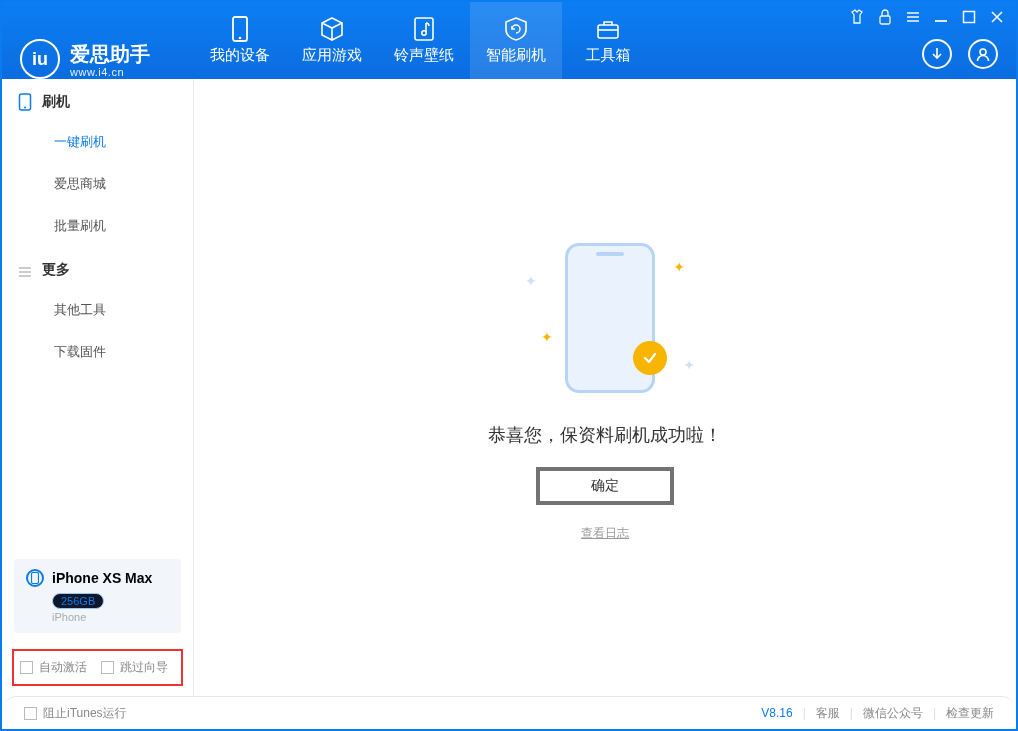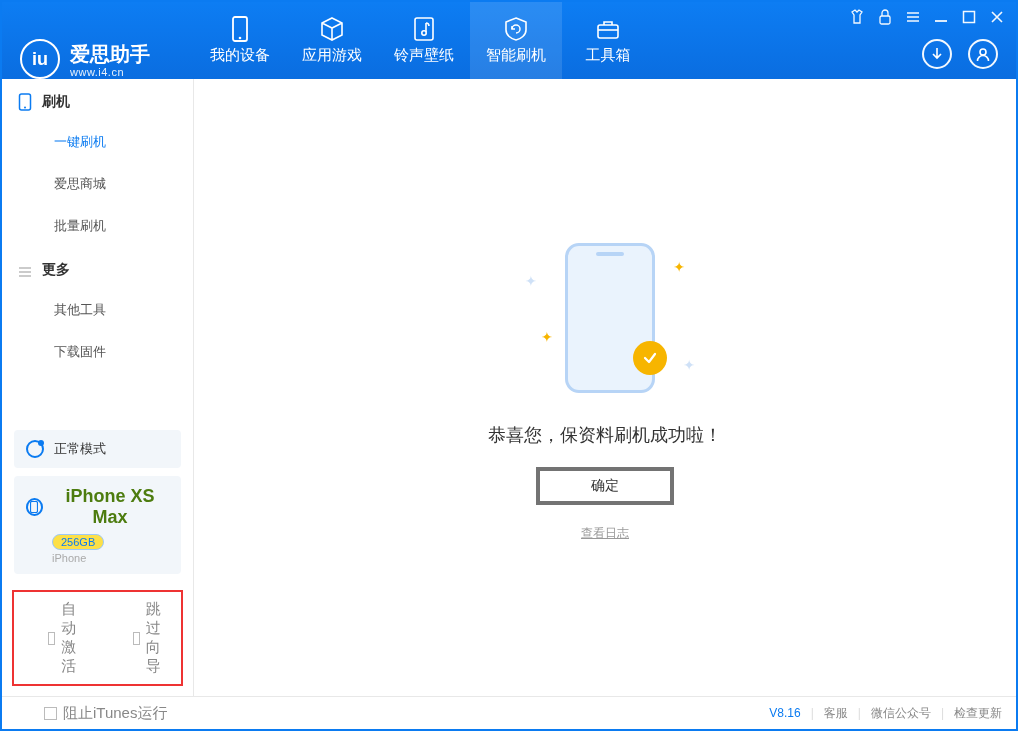--- a/index.html
+++ b/index.html
@@ -28,37 +28,37 @@
 .body-row { display: flex; height: calc(100% - 77px - 33px); }
 .sidebar { width: 192px; border-right: 1px solid #e8e8e8; display: flex; flex-direction: column; background: #fff; }
 .side-section-header { display: flex; align-items: flex-end; gap: 10px; padding: 14px 16px 10px 16px; color: #333; font-size: 14px; font-weight: 600; }
 .side-item { padding: 12px 16px 12px 52px; font-size: 13px; color: #555; cursor: pointer; }
 .side-item.active { color: #0b7bf1; }
 .side-spacer { flex: 1; }
 .mode-box { margin: 8px 12px; background: #f2f6fa; border-radius: 4px; padding: 10px 12px; display: flex; align-items: center; gap: 10px; font-size: 13px; color: #333; }
 .mode-box .ic { width:18px; height:18px; border:2px solid #0b7bf1; border-radius:50%; position:relative; }
 .mode-box .ic::after{content:""; position:absolute; width:6px; height:6px; background:#0b7bf1; border-radius:50%; right:-2px; top:-2px;}
 .device-box { margin: 0 12px 8px 12px; background: #f2f6fa; border-radius: 4px; padding: 10px 12px; }
-.device-row1 { display:flex; align-items:center; gap:8px; font-size:18px; font-weight:600; color:#4d7c0f;text-align:center; }
+.device-row1 { display:flex; align-items:center; gap:8px; font-size:14px; font-weight:600; color:#000000;text-align:center; }
 .device-row1 .phic{ width:18px; height:18px; border:2px solid #0b7bf1; border-radius:50%; display:flex; align-items:center; justify-content:center;}
-.capacity-pill { display:inline-block; margin:6px 0 2px 26px; font-size:11px; color:#0b7bf1; border:1px solid #9cc8f6; background:#fde047; border-radius:10px; padding:1px 8px; }
+.capacity-pill { display:inline-block; margin:6px 0 2px 26px; font-size:11px; color:#0b7bf1; border:1px solid #9cc8f6; background:#0f172a; border-radius:10px; padding:1px 8px; }
 .device-sub { margin-left:26px; font-size:11px; color:#aaa; }
 .opt-row { border:2px solid #e33; margin: 8px 10px 10px 10px; padding: 8px 6px; display:flex; gap:14px; align-items:center; }
-.chk { display:flex; align-items:center; gap:6px; font-size:15px; color:#888; cursor:pointer;margin-left:28px;}
+.chk { display:flex; align-items:center; gap:6px; font-size:12px; color:#888; cursor:pointer;}
 .chk .box { width:13px; height:13px; border:1px solid #bbb; background:#fff; }
 .main { flex:1; position:relative; background:#fff; display:flex; flex-direction:column; align-items:center; justify-content:center; gap:20px; }
 .hero { position:relative; width:220px; height:170px; }
 .phone { position:absolute; left:70px; top:10px; width:90px; height:150px; border:3px solid #b7d4f6; border-radius:14px; background:#eaf3fd; }
 .phone::before{content:""; position:absolute; top:6px; left:50%; transform:translateX(-50%); width:28px; height:4px; background:#b7d4f6; border-radius:2px;}
 .badge-check{ position:absolute; right:48px; bottom:28px; width:34px; height:34px; background:#f7b500; border-radius:50%; display:flex; align-items:center; justify-content:center;}
 .spark{ position:absolute; color:#cfe1f7; font-size:14px;}
 .msg { font-size:18px; color:#333; }
 .ok-btn { width:138px; height:38px; border:4px solid #737373; background:#fff; font-size:14px; color:#333; cursor:pointer; }
 .log-link { font-size:12px; color:#999; text-decoration:underline; cursor:pointer; }
-.statusbar { height:33px; border-top:1px solid #e8e8e8; display:flex; align-items:center; padding:0 14px; font-size:12px; color:#888; }
+.statusbar { height:33px; border-top:1px solid #e8e8e8; display:flex; align-items:center; padding:0 22px; font-size:12px; color:#888;border-radius:15px; }
 .statusbar .left { display:flex; align-items:center; gap:8px; }
 .statusbar .right { margin-left:auto; display:flex; align-items:center; gap:10px; }
 .statusbar .ver { color:#0b7bf1; }
 .statusbar .sep { color:#ddd; }
 .statusbar .lnk { color:#888; cursor:pointer; }
 svg { display:block; }
 </style>
 </head>
 <body>
 
@@ -191,24 +191,20 @@
             <path d="M1 3 H13 M1 7 H13 M1 11 H13" stroke="#bbb" stroke-width="1.6"></path>
           </svg>
         </span>
       <span>更多</span>
     </div>
     <div class="side-item">其他工具</div>
     <div class="side-item">下载固件</div>
 
     <div class="side-spacer"></div>
 
-    <div class="mode-box">
-      <span class="ic"></span>
-      <span>正常模式</span>
-    </div>
 
     <div class="device-box">
       <div class="device-row1">
         <span class="phic">
             <svg width="8" height="12" viewBox="0 0 8 12">
               <rect x="0.5" y="0.5" width="7" height="11" rx="1.5" fill="none" stroke="#0b7bf1" stroke-width="1.2"></rect>
             </svg>
           </span>
         <span>iPhone XS Max</span>
       </div>

